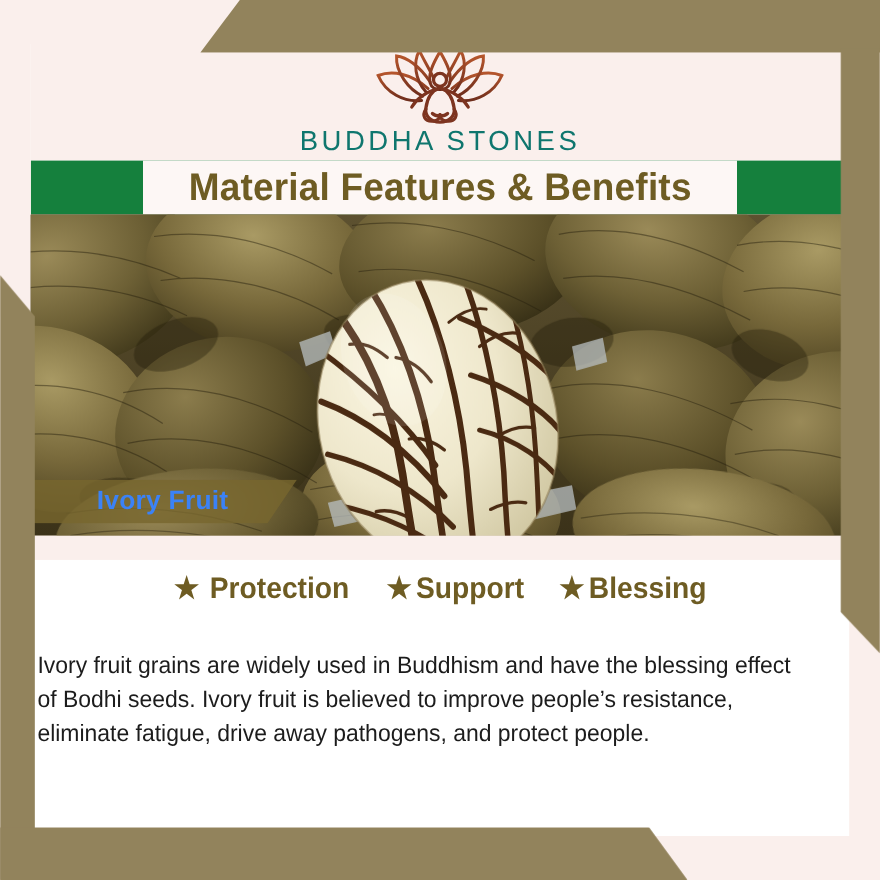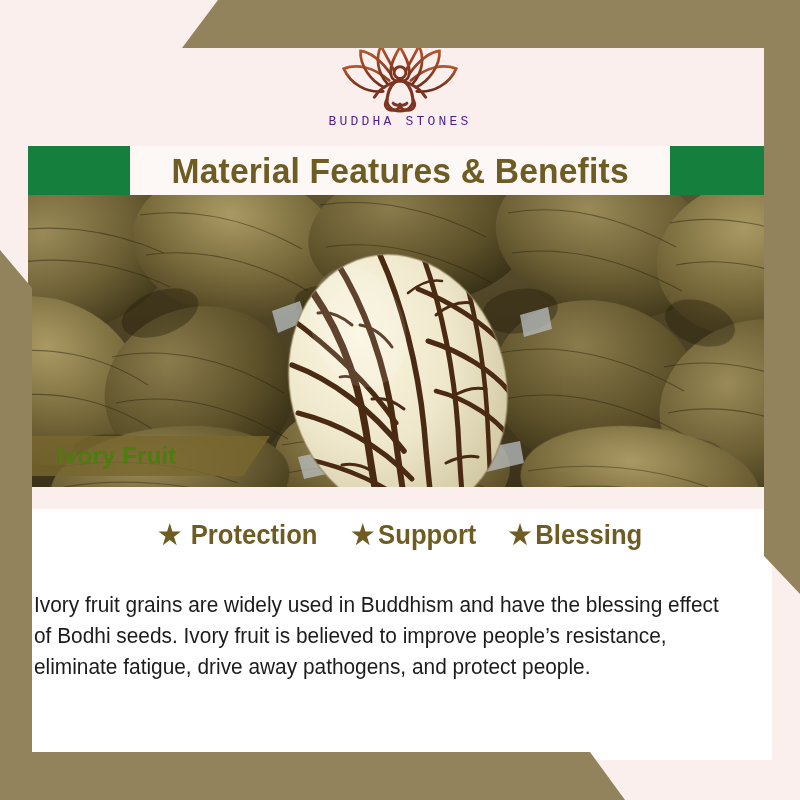--- a/index.html
+++ b/index.html
@@ -77,24 +77,24 @@
     align-items: center;
     justify-content: flex-start;
   }
   .logo-mark {
     margin-top: 2px;
     width: 150px;
     height: 74px;
     display: block;
   }
   .logo-word {
-    font-family: Liberation Mono, monospace;
-    font-size: 13px;
+    font-family: Liberation Sans, sans-serif;
+    font-size: 25px;
     letter-spacing: 3.2px;
-    color: #4c1d95;
+    color: #0f766e;
     margin-top: -2px;
   }
 
   
   .headline-band {
     position: absolute;
     left: 0;
     top: 106px;
     width: 744px;
     height: 49px;
@@ -140,25 +140,25 @@
     top: 396px;
     width: 270px;
     height: 40px;
     background: rgba(120,102,46,0.82);
     clip-path: polygon(0 0, 270px 0, 243px 40px, 0 40px);
     display: flex;
     align-items: center;
     z-index: 4;
   }
   .ribbon-text {
-    color: #4d7c0f;
+    color: #3b82f6;
     font-size: 24px;
     font-weight: bold;
     letter-spacing: 0.2px;
-    margin-left: 57px;
+    margin-left: 88px;
   }
 
   
   .pink-strip {
     position: absolute;
     left: 0;
     top: 447px;
     width: 744px;
     height: 22px;
     background: #faefec;

